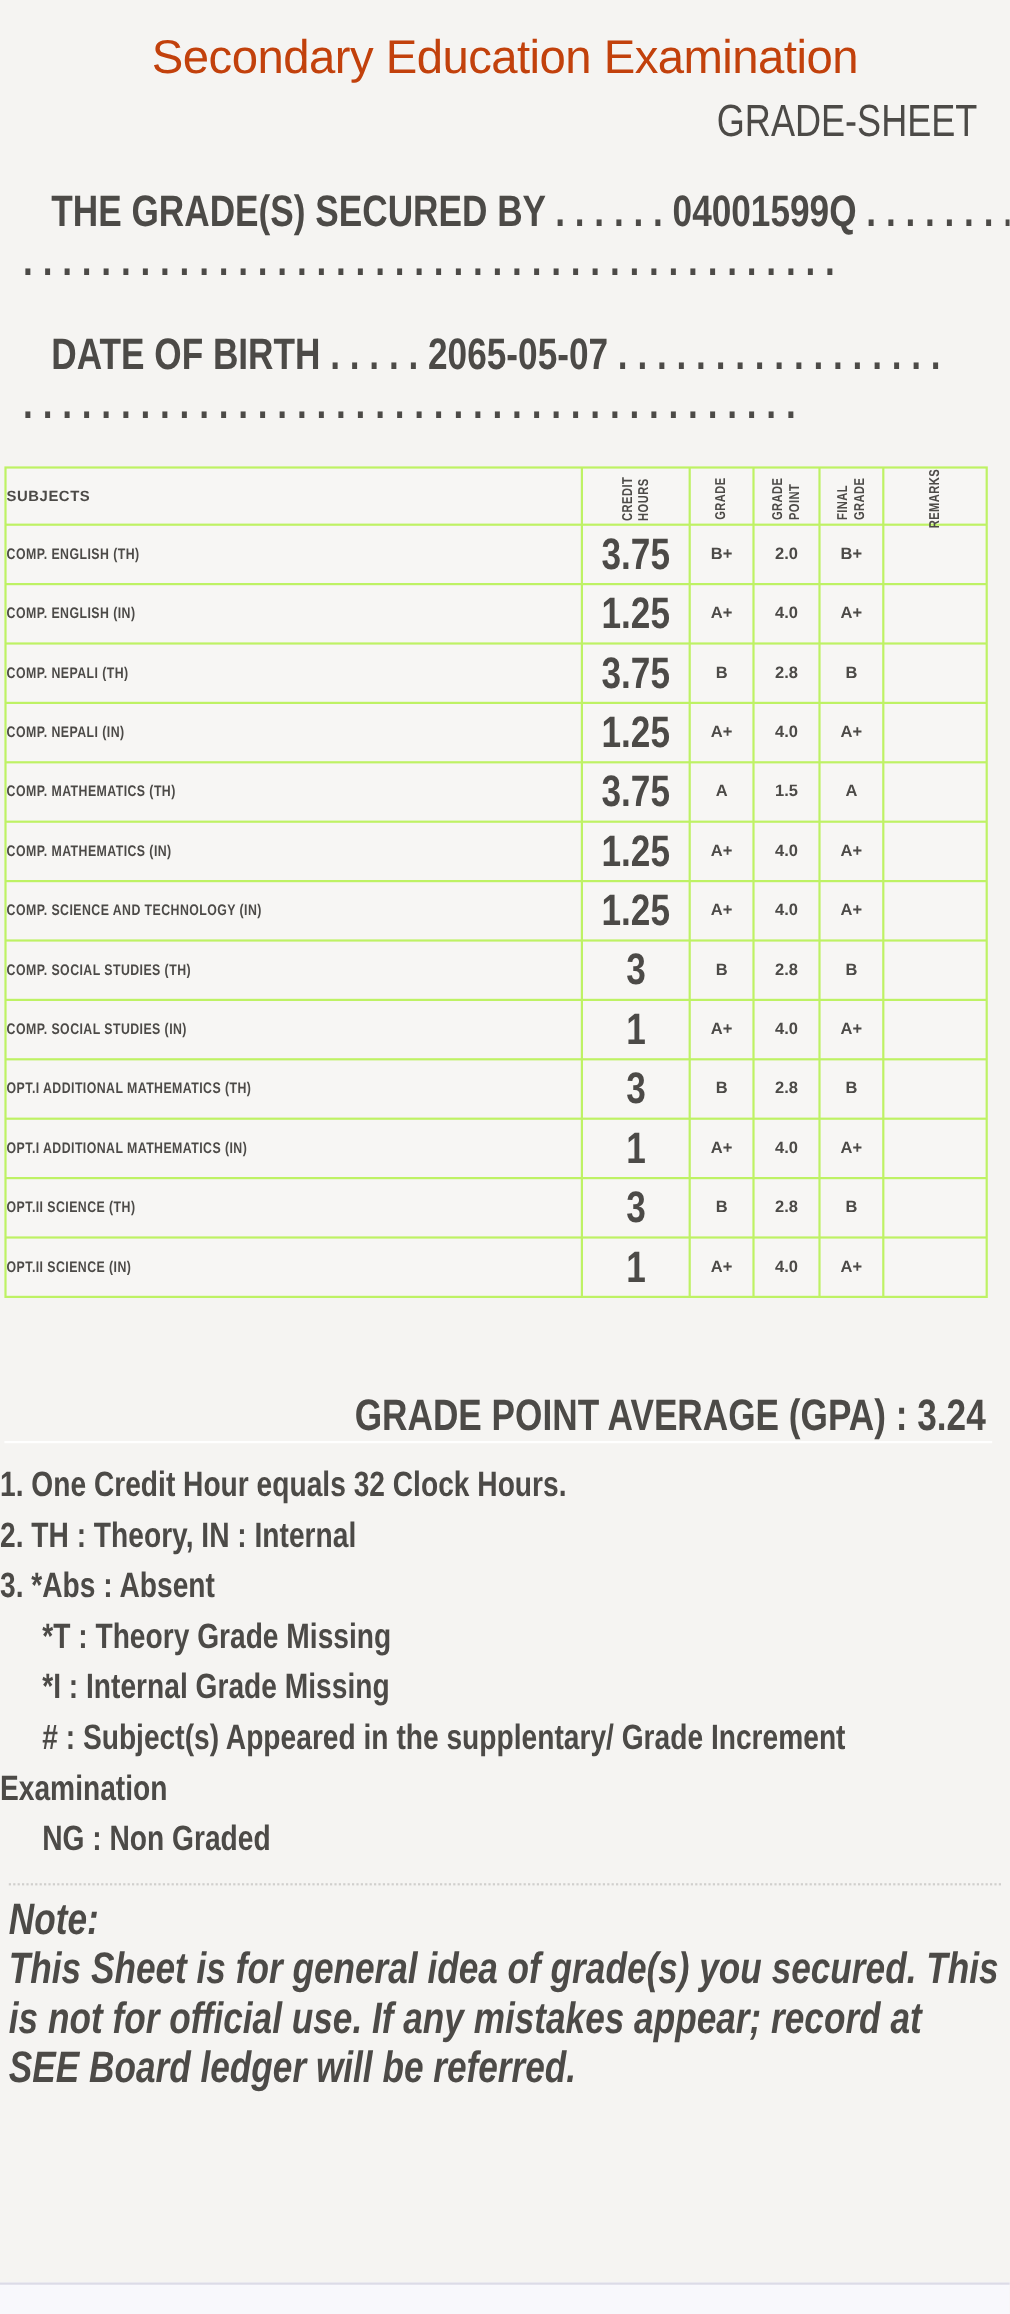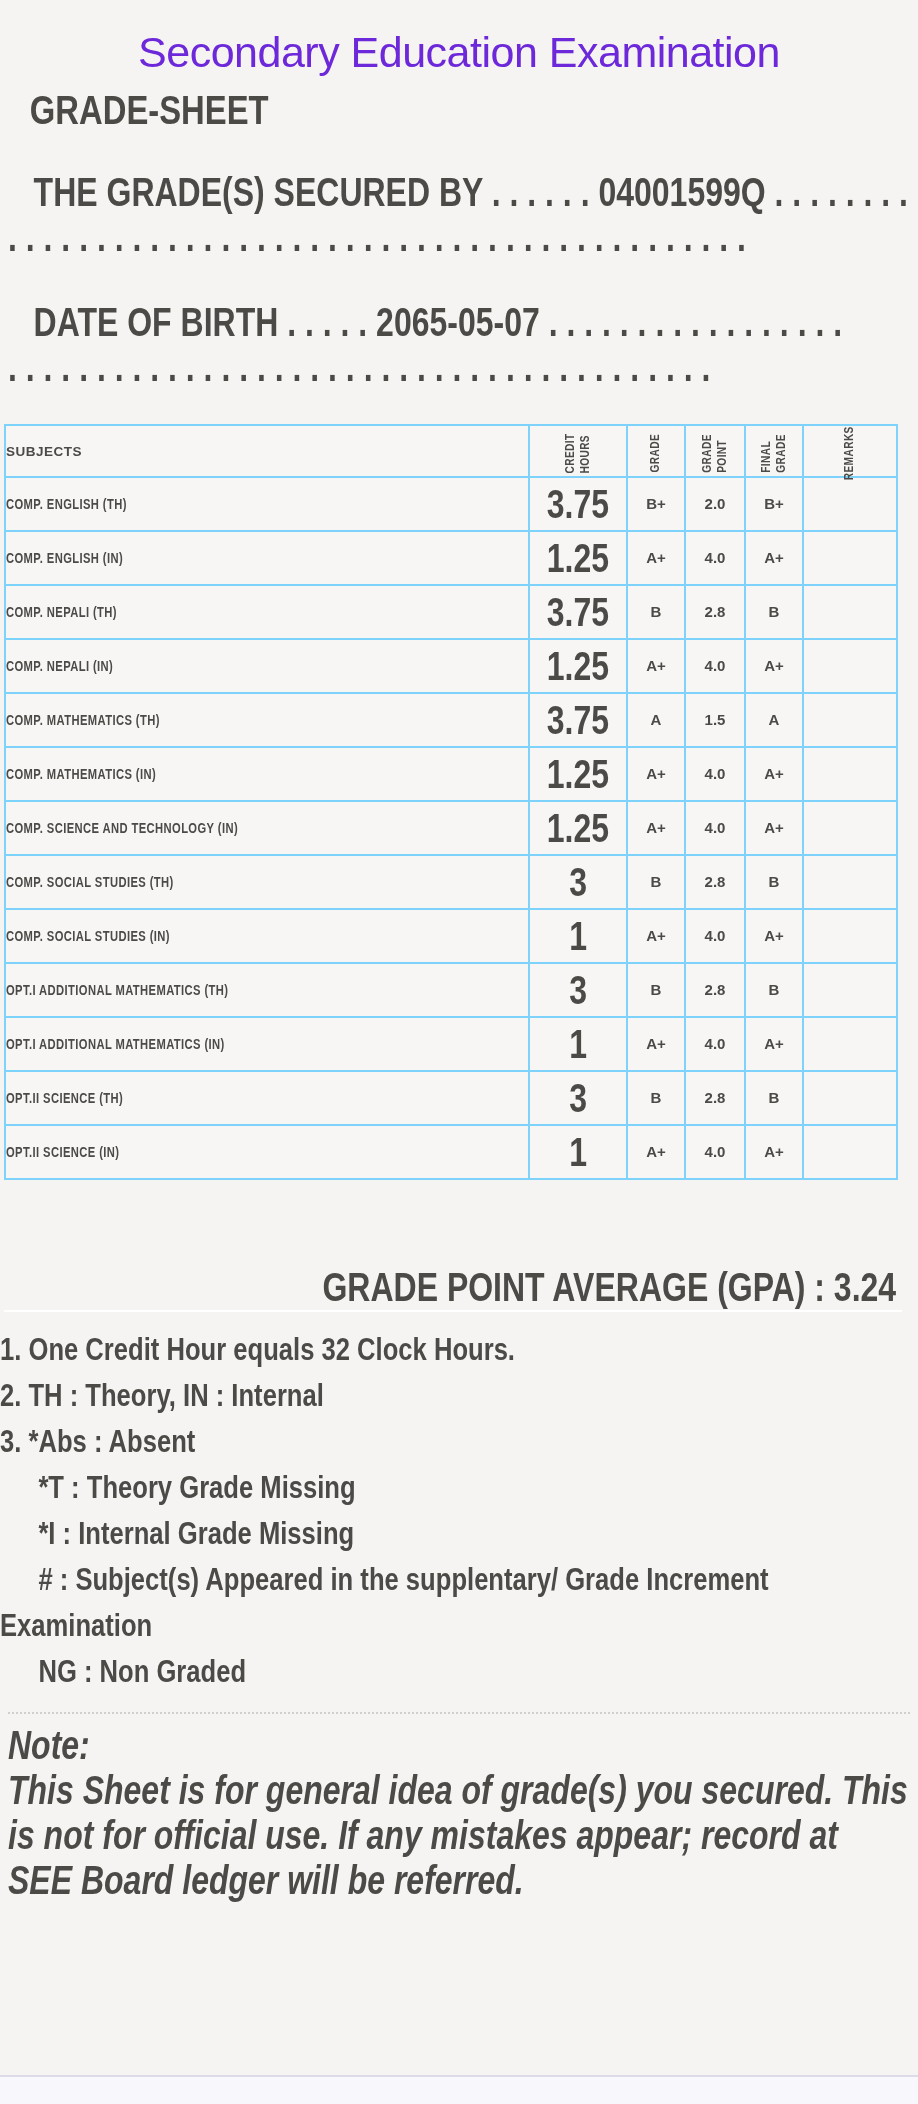--- a/index.html
+++ b/index.html
@@ -8,43 +8,43 @@
     background:#f5f4f2;
     font-family:"Liberation Sans", sans-serif;
     color:#4c4a47;
     overflow:hidden;
   }
   .page { height:2075px; overflow:hidden; }
 
   
   .title {
     margin:26px 0 0; text-align:center;
-    color:#6d28d9; font-size:43px; font-weight:400; line-height:52px;
+    color:#c2410c; font-size:43px; font-weight:400; line-height:52px;
     letter-spacing:-0.5px;
   }
   .subtitle {
-    margin:8px 0 0; text-align:left;
-    font-size:41px; font-weight:700; line-height:48px;
+    margin:8px 0 0; text-align:right;
+    font-size:41px; font-weight:400; line-height:48px;
   }
   .cxc { display:inline-block; transform:scaleX(0.8); transform-origin:center; white-space:nowrap; }
 
   
-  .para { margin:36px 0 0; padding:0 8px; font-weight:700; font-size:40px; overflow:hidden; }
+  .para { margin:36px 0 0; padding:0 21px; font-weight:700; font-size:40px; overflow:hidden; }
   .para + .para { margin-top:40px; }
   .para .line {
     height:45px; line-height:45px; white-space:nowrap;
     transform:scaleX(0.8); transform-origin:0 50%;
   }
   .para .line.first { text-indent:32px; }
 
   
   table.grades {
     margin:34px 16px 0 4px; width:894px;
     border-collapse:separate; border-spacing:2px;
-    background:#7dd3fc; table-layout:fixed;
+    background:#bef264; table-layout:fixed;
   }
   col.w-subj   { width:522px; }
   col.w-credit { width:96px; }
   col.w-grade  { width:56px; }
   col.w-point  { width:58px; }
   col.w-final  { width:56px; }
   table.grades th, table.grades td {
     background:#f7f6f4; padding:0; vertical-align:middle;
   }
   table.grades th { height:50px; font-weight:700; }

